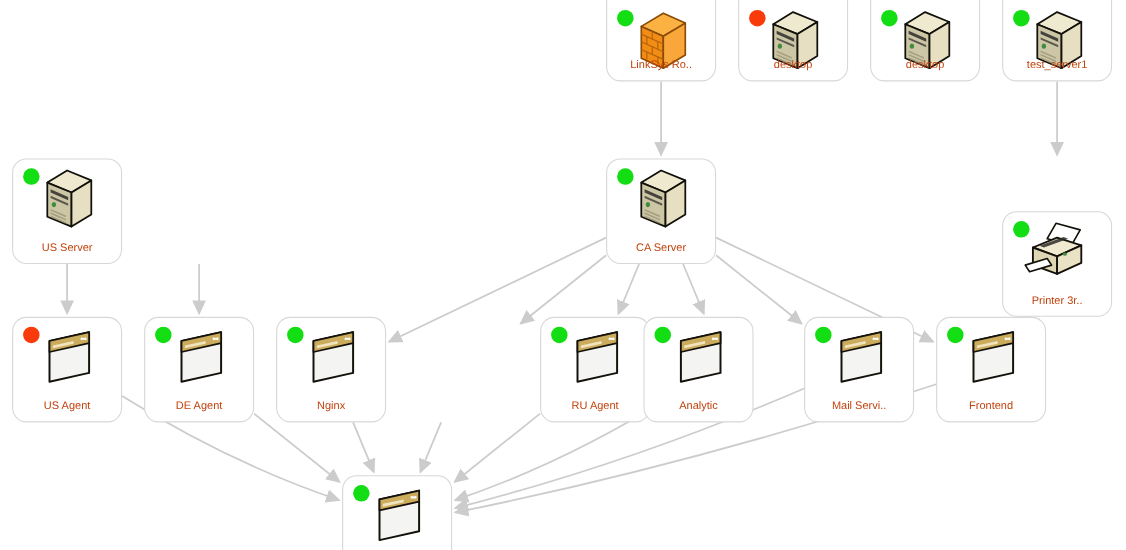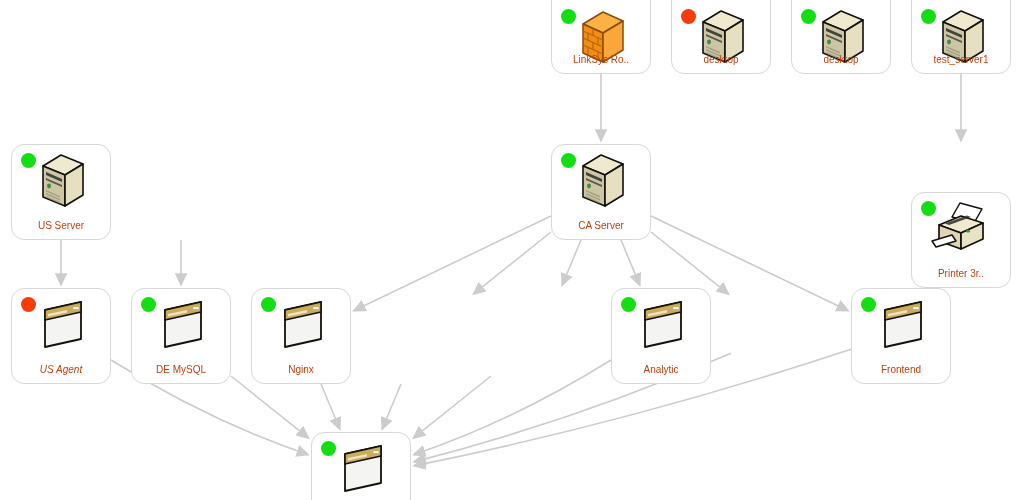--- a/index.html
+++ b/index.html
@@ -184,21 +184,21 @@
       <polygon points="9,24 31,15 53,22 31,32" fill="#f1ead0" stroke="#14110b" stroke-width="1.7" stroke-linejoin="round"></polygon>
       <polygon points="9,24 31,32 31,48 9,40" fill="#ded6b4" stroke="#14110b" stroke-width="1.7" stroke-linejoin="round"></polygon>
       <polygon points="31,32 53,22 53,38 31,48" fill="#eae2c4" stroke="#14110b" stroke-width="1.7" stroke-linejoin="round"></polygon>
       <polygon points="15,22.5 37,14.5 41,16 19,24" fill="#2b2b2b" opacity="0.85"></polygon>
       <ellipse cx="38" cy="30" rx="2.1" ry="1.5" fill="#3f8b3f"></ellipse>
       <polygon points="2,40 22,34 26,40 6,46" fill="#ffffff" stroke="#14110b" stroke-width="1.5" stroke-linejoin="round"></polygon>
     </svg>
       </div>
       <div class="label">Printer 3r..</div>
     </div>
-    <div class="node" style="left: 11px; top: 288px; font-style: italic;">
+    <div class="node" style="left: 11px; top: 288px;">
       <div class="status down" style="background: rgb(249, 58, 11);"></div>
       <div class="glyph">
         <svg width="56" height="52" viewBox="0 0 56 52">
       <polygon points="12,11 48,3 48,40 12,48" fill="#f4f4f2" stroke="#14110b" stroke-width="1.8" stroke-linejoin="round"></polygon>
       <polygon points="12,11 48,3 48,13 12,21" fill="#cbab5c" stroke="#14110b" stroke-width="1.6" stroke-linejoin="round"></polygon>
       <polygon points="15,15 34,11 34,13.6 15,17.6" fill="#f0e3bd"></polygon>
       <path d="M41,9.5 l4,-0.9 M41,8.6 l4,0.9" stroke="#ffffff" stroke-width="1.4" stroke-linecap="round"></path>
     </svg>
       </div>
       <div class="label">US Agent</div>
@@ -206,45 +206,69 @@
     <div class="node" style="left: 131px; top: 288px;">
       <div class="status up" style="background: rgb(19, 221, 19);"></div>
       <div class="glyph">
         <svg width="56" height="52" viewBox="0 0 56 52">
       <polygon points="12,11 48,3 48,40 12,48" fill="#f4f4f2" stroke="#14110b" stroke-width="1.8" stroke-linejoin="round"></polygon>
       <polygon points="12,11 48,3 48,13 12,21" fill="#cbab5c" stroke="#14110b" stroke-width="1.6" stroke-linejoin="round"></polygon>
       <polygon points="15,15 34,11 34,13.6 15,17.6" fill="#f0e3bd"></polygon>
       <path d="M41,9.5 l4,-0.9 M41,8.6 l4,0.9" stroke="#ffffff" stroke-width="1.4" stroke-linecap="round"></path>
     </svg>
       </div>
-      <div class="label">DE MySQL</div>
+      <div class="label">DE Agent</div>
     </div>
     <div class="node" style="left: 251px; top: 288px;">
       <div class="status up" style="background: rgb(19, 221, 19);"></div>
       <div class="glyph">
         <svg width="56" height="52" viewBox="0 0 56 52">
       <polygon points="12,11 48,3 48,40 12,48" fill="#f4f4f2" stroke="#14110b" stroke-width="1.8" stroke-linejoin="round"></polygon>
       <polygon points="12,11 48,3 48,13 12,21" fill="#cbab5c" stroke="#14110b" stroke-width="1.6" stroke-linejoin="round"></polygon>
       <polygon points="15,15 34,11 34,13.6 15,17.6" fill="#f0e3bd"></polygon>
       <path d="M41,9.5 l4,-0.9 M41,8.6 l4,0.9" stroke="#ffffff" stroke-width="1.4" stroke-linecap="round"></path>
     </svg>
       </div>
       <div class="label">Nginx</div>
     </div>
-    <div class="node" style="left: 611px; top: 288px; padding-left: 32px;">
+    <div class="node" style="left: 491px; top: 288px;">
+      <div class="status up" style="background: rgb(19, 221, 19);"></div>
+      <div class="glyph">
+        <svg width="56" height="52" viewBox="0 0 56 52">
+      <polygon points="12,11 48,3 48,40 12,48" fill="#f4f4f2" stroke="#14110b" stroke-width="1.8" stroke-linejoin="round"></polygon>
+      <polygon points="12,11 48,3 48,13 12,21" fill="#cbab5c" stroke="#14110b" stroke-width="1.6" stroke-linejoin="round"></polygon>
+      <polygon points="15,15 34,11 34,13.6 15,17.6" fill="#f0e3bd"></polygon>
+      <path d="M41,9.5 l4,-0.9 M41,8.6 l4,0.9" stroke="#ffffff" stroke-width="1.4" stroke-linecap="round"></path>
+    </svg>
+      </div>
+      <div class="label">RU Agent</div>
+    </div>
+    <div class="node" style="left: 585px; top: 288px; padding-left: 32px;">
       <div class="status up" style="background: rgb(19, 221, 19);"></div>
       <div class="glyph">
         <svg width="56" height="52" viewBox="0 0 56 52">
       <polygon points="12,11 48,3 48,40 12,48" fill="#f4f4f2" stroke="#14110b" stroke-width="1.8" stroke-linejoin="round"></polygon>
       <polygon points="12,11 48,3 48,13 12,21" fill="#cbab5c" stroke="#14110b" stroke-width="1.6" stroke-linejoin="round"></polygon>
       <polygon points="15,15 34,11 34,13.6 15,17.6" fill="#f0e3bd"></polygon>
       <path d="M41,9.5 l4,-0.9 M41,8.6 l4,0.9" stroke="#ffffff" stroke-width="1.4" stroke-linecap="round"></path>
     </svg>
       </div>
       <div class="label">Analytic</div>
+    </div>
+    <div class="node" style="left: 731px; top: 288px;">
+      <div class="status up" style="background: rgb(19, 221, 19);"></div>
+      <div class="glyph">
+        <svg width="56" height="52" viewBox="0 0 56 52">
+      <polygon points="12,11 48,3 48,40 12,48" fill="#f4f4f2" stroke="#14110b" stroke-width="1.8" stroke-linejoin="round"></polygon>
+      <polygon points="12,11 48,3 48,13 12,21" fill="#cbab5c" stroke="#14110b" stroke-width="1.6" stroke-linejoin="round"></polygon>
+      <polygon points="15,15 34,11 34,13.6 15,17.6" fill="#f0e3bd"></polygon>
+      <path d="M41,9.5 l4,-0.9 M41,8.6 l4,0.9" stroke="#ffffff" stroke-width="1.4" stroke-linecap="round"></path>
+    </svg>
+      </div>
+      <div class="label">Mail Servi..</div>
     </div>
     <div class="node" style="left: 851px; top: 288px; padding-left: 20px;">
       <div class="status up" style="background: rgb(19, 221, 19);"></div>
       <div class="glyph">
         <svg width="56" height="52" viewBox="0 0 56 52">
       <polygon points="12,11 48,3 48,40 12,48" fill="#f4f4f2" stroke="#14110b" stroke-width="1.8" stroke-linejoin="round"></polygon>
       <polygon points="12,11 48,3 48,13 12,21" fill="#cbab5c" stroke="#14110b" stroke-width="1.6" stroke-linejoin="round"></polygon>
       <polygon points="15,15 34,11 34,13.6 15,17.6" fill="#f0e3bd"></polygon>
       <path d="M41,9.5 l4,-0.9 M41,8.6 l4,0.9" stroke="#ffffff" stroke-width="1.4" stroke-linecap="round"></path>
     </svg>

